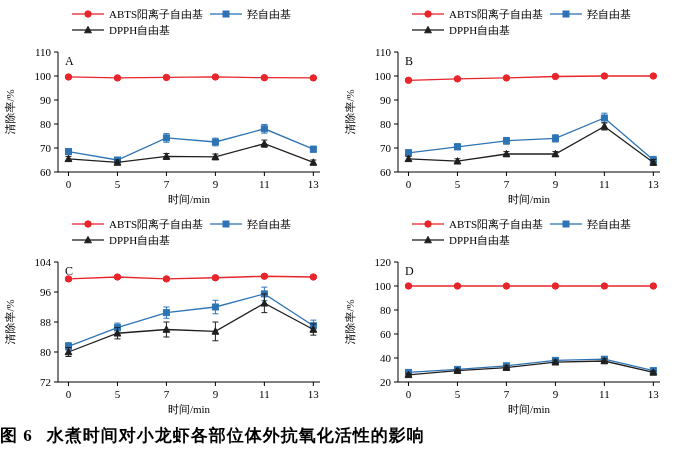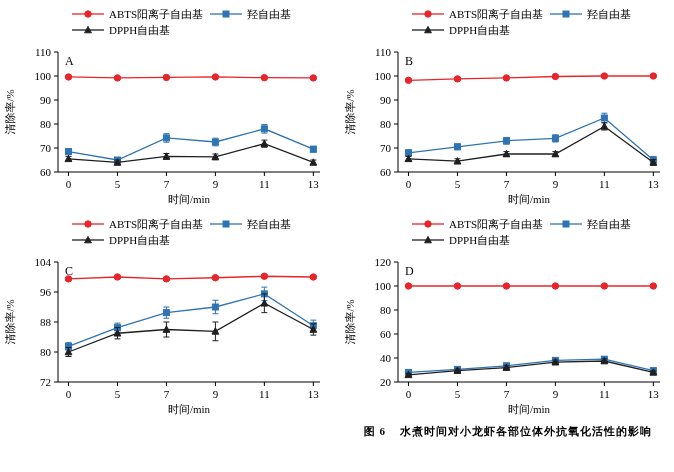--- a/index.html
+++ b/index.html
@@ -10,23 +10,23 @@
     position:relative;
     overflow:hidden;
   }
   .grid{
     position:absolute;left:0;top:0;width:674px;height:420px;
   }
   .panel{position:absolute;}
   .panel svg{display:block;}
   .caption{
     position:absolute;left:0;top:424px;width:652px;
-    text-align:right;
+    text-align:left;
     font-family:"Liberation Serif", serif;
-    font-weight:bold;font-size:11px;
+    font-weight:bold;font-size:17px;
     letter-spacing:1px;
   }
   .caption .num{margin-right:14px;}
   text{font-family:"Liberation Serif", serif;}
   .axlabel{font-size:11px;}
   .ticklab{font-size:11px;}
   .legtext{font-size:11px;}
   .panelid{font-size:12px;}
 </style>
 </head>

